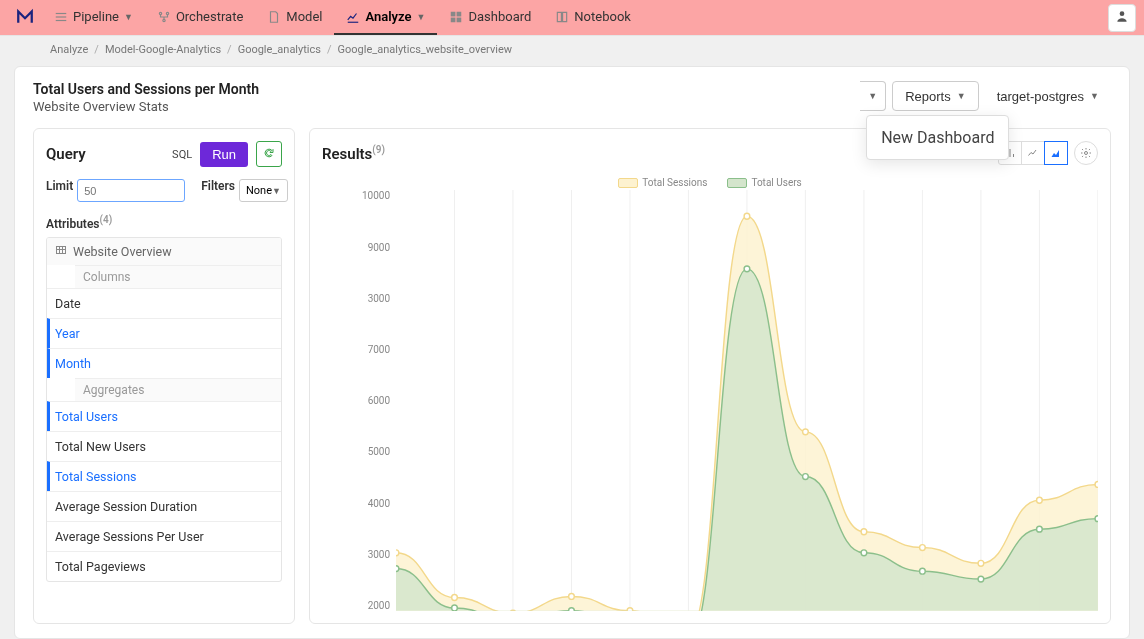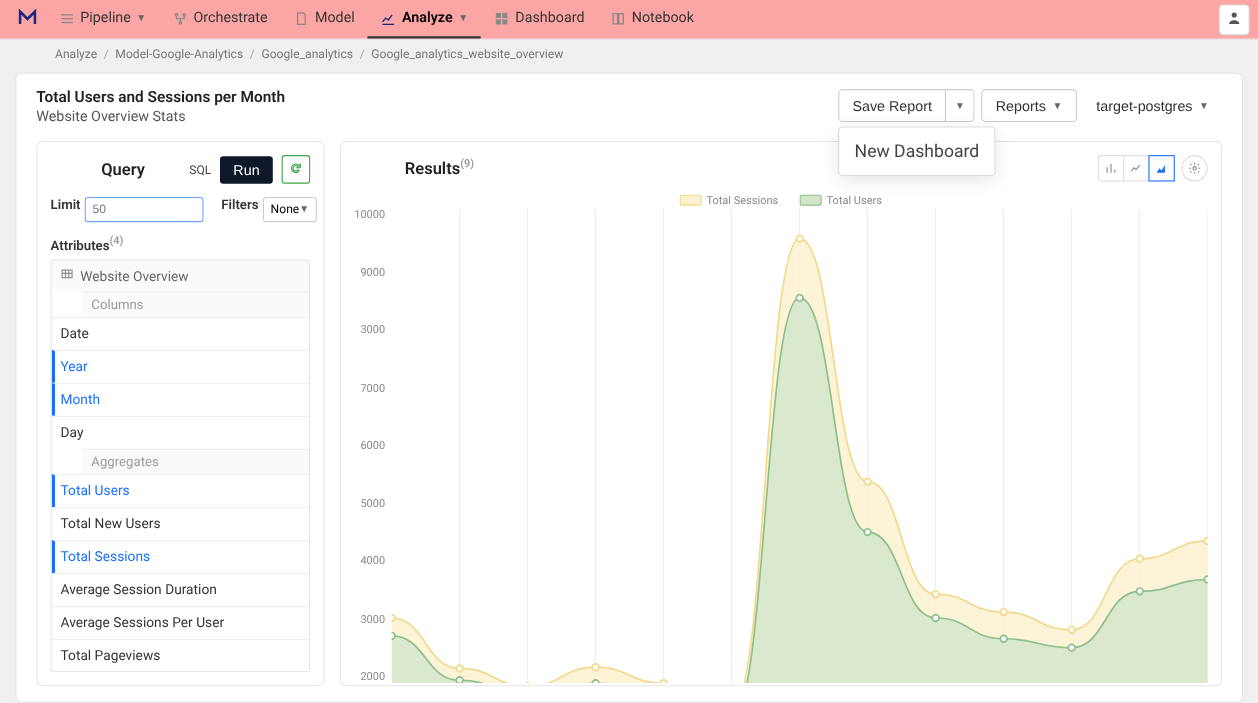--- a/index.html
+++ b/index.html
@@ -38,25 +38,25 @@
   .dropdown-menu { position: absolute; top: 34px; right: 120px; background:#fff; border:1px solid #ddd; border-radius:4px; box-shadow:0 4px 16px rgba(0,0,0,0.1); min-width: 130px; padding: 8px 0; z-index: 50; }
   .dropdown-menu-item { padding: 4px 14px; font-size: 16px; color: #444; cursor: pointer; }
 
   
   .columns { display: flex; gap: 14px; flex: 1; overflow: hidden; }
   .panel { background: #fff; border: 1px solid #e5e5e5; border-radius: 6px; padding: 12px; display: flex; flex-direction: column; }
   .panel.query { width: 262px; }
   .panel.results { flex: 1; }
 
   .panel-head { display: flex; align-items: center; gap: 8px; margin-bottom: 12px; }
-  .panel-title { font-size: 15px; font-weight: 600; color: #222; margin-left: 46px; }
+  .panel-title { font-size: 15px; font-weight: 600; color: #222; }
   .count-badge { font-size: 10px; color: #999; vertical-align: super; }
   .spacer { flex: 1; }
   .sql-link { font-size: 11px; color: #444; cursor: pointer; }
-  .run-btn { background: #0f172a; color:#fff; border:none; border-radius:3px; padding: 5px 12px; font-size:13px; cursor:pointer; }
+  .run-btn { background: #6d28d9; color:#fff; border:none; border-radius:3px; padding: 5px 12px; font-size:13px; cursor:pointer; }
   .refresh-btn { border:1px solid #3aa54a; color:#3aa54a; background:#fff; border-radius:3px; width:26px; height:26px; display:flex;align-items:center;justify-content:center; cursor:pointer; }
 
   .field-row { display: flex; gap: 16px; margin-bottom: 12px; }
   .field { display: flex; gap: 4px; flex: 1; }
   .field-label { font-size: 12px; font-weight: 600; color: #333; }
   .limit-input { border: 1px solid #6ca6ff; border-radius: 3px; padding: 4px 6px; font-size: 11px; width: 108px; }
   .filters-select { border:1px solid #ccc; border-radius:3px; padding:4px 6px; font-size:11px; background:#fff; width:100%; display:flex; justify-content:space-between; align-items:center; cursor:pointer; }
 
   .section-label { font-size: 12px; font-weight: 600; color: #333; margin-bottom: 6px; }
   .attr-list { border: 1px solid #e5e5e5; border-radius: 3px; overflow: hidden; font-size: 12.5px; }
@@ -68,21 +68,21 @@
   
   .chart-toolbar { display:flex; gap:0; margin-left:auto; }
   .ct-btn { width:24px; height:24px; border:1px solid #ddd; background:#fff; display:flex; align-items:center; justify-content:center; cursor:pointer; color:#888; margin-left:-1px; }
   .ct-btn:first-child { border-radius:3px 0 0 3px; margin-left:0;}
   .ct-btn.active { border-color:#1a6fff; color:#1a6fff; z-index:1; position:relative;}
   .ct-btn.gear { border-radius:50%; margin-left:6px; }
 
   .legend { display:flex; gap:20px; justify-content:center; font-size:10px; color:#888; margin-bottom:2px;}
   .swatch { display:inline-block; width:20px; height:10px; border:1px solid; border-radius:2px; margin-right:4px; vertical-align:middle;}
 
-  .chart-wrap { flex:1; display:flex; }
+  .chart-wrap { flex:1; display:flex;margin-left:40px; }
   .y-axis { display:flex; flex-direction:column; justify-content:space-between; font-size:10px; color:#888; text-align:right; padding-right:6px; }
   svg.chart { flex:1; }
 
   .caret { font-size: 9px; color:#666; }
 </style>
 </head>
 <body>
 
 <div class="topbar">
   <div class="logo">
@@ -159,23 +159,20 @@
   <span class="crumb">Google_analytics_website_overview</span>
 </div>
 
 <div class="main-card">
   <div class="title-row">
     <div class="title-block">
       <h1>Total Users and Sessions per Month</h1>
       <div class="subtitle">Website Overview Stats</div>
     </div>
     <div class="btn-row" style="position:relative;">
-      <button class="btn split-main">
-        <span>Save Report</span>
-      </button>
       <button class="btn-split-drop">
         <span class="caret">▼</span>
       </button>
       <button class="btn">
         <span>Reports</span>
         <span class="caret">▼</span>
       </button>
       <button class="btn" style="border:none">
         <span>target-postgres</span>
         <span class="caret">▼</span>
@@ -223,21 +220,20 @@
                 <rect x="3" y="5" width="18" height="14"></rect>
                 <path d="M3 11h18M9 5v14M15 5v14"></path>
               </svg></span>
           <span>Website Overview</span>
         </div>
         <div class="attr-sub">Columns</div>
         <div id="columns-container">
             <div class="attr-item">Date</div>
             <div class="attr-item selected">Year</div>
             <div class="attr-item selected">Month</div>
-            <div class="attr-item">Day</div>
           </div>
         <div class="attr-sub">Aggregates</div>
         <div id="aggregates-container">
             <div class="attr-item selected">Total Users</div>
             <div class="attr-item">Total New Users</div>
             <div class="attr-item selected">Total Sessions</div>
             <div class="attr-item">Average Session Duration</div>
             <div class="attr-item">Average Sessions Per User</div>
             <div class="attr-item">Total Pageviews</div>
           </div>

